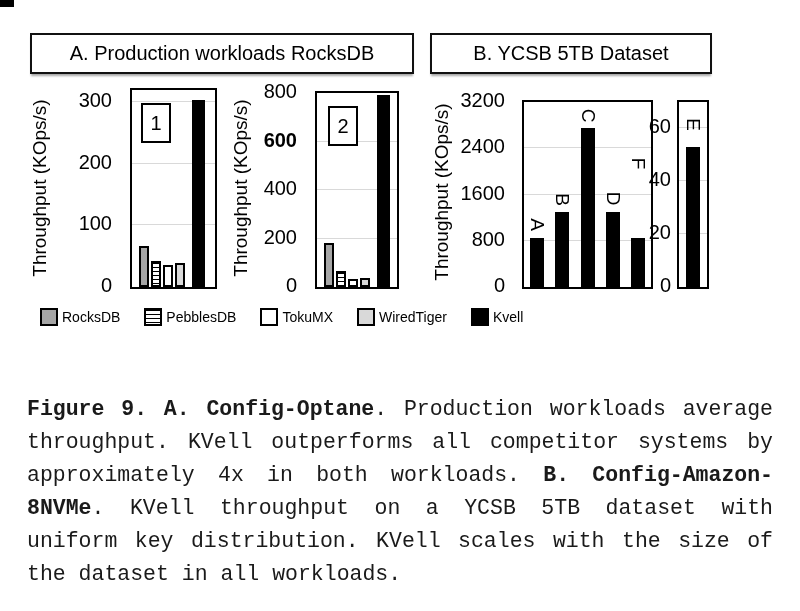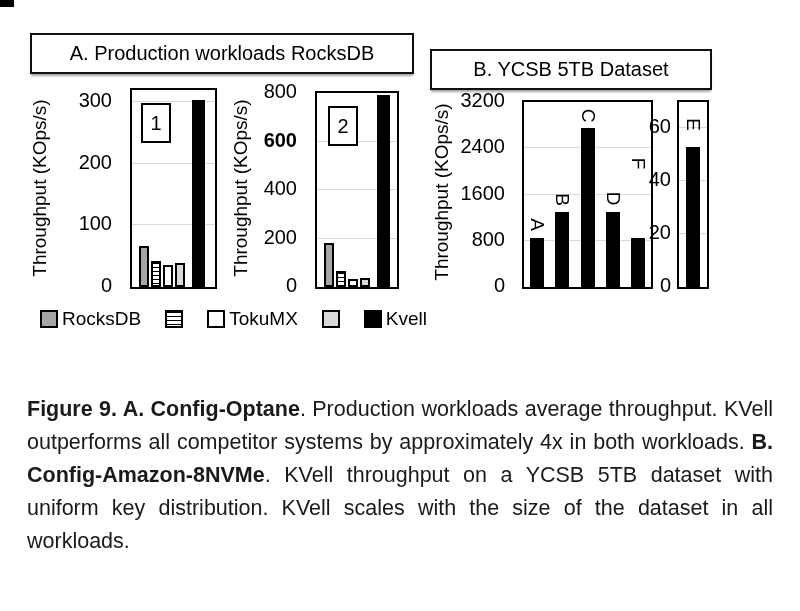--- a/index.html
+++ b/index.html
@@ -5,21 +5,21 @@
   html,body{margin:0;padding:0;background:#fff;}
   #canvas{position:relative;width:800px;height:611px;background:#ffffff;overflow:hidden;
           font-family:"Liberation Sans",sans-serif;color:#000;}
 
   .crop-mark{position:absolute;left:0;top:0;width:14px;height:7px;background:#000;}
 
   .title-box{position:absolute;border:2px solid #111;background:#fff;
              display:flex;align-items:center;justify-content:center;
              font-size:20px;box-shadow:0 3px 2px -1px rgba(0,0,0,0.35);}
   #titleA{left:30px;top:33px;width:380px;height:37px;}
-  #titleB{left:430px;top:49px;width:278px;height:37px;}
+  #titleB{left:430px;top:33px;width:278px;height:37px;}
 
   .vlabel{position:absolute;width:210px;height:22px;text-align:center;
           font-size:19px;transform:rotate(-90deg);white-space:nowrap;}
   #ylabel1{left:-65px;top:177px;}
   #ylabel2{left:136px;top:177px;}
   #ylabelB{left:337px;top:181px;}
 
   .ticks{position:absolute;}
   .tick{position:absolute;right:0;transform:translateY(50%);font-size:20px;line-height:1;}
   #ticks1{left:57px;top:88px;width:55px;height:197px;}
@@ -50,26 +50,26 @@
   .bar.stripes{background:repeating-linear-gradient(to bottom,#000 0px,#000 1.5px,#fff 1.5px,#fff 4px);}
   .bar-letter{position:absolute;left:50%;transform:translateX(-50%) rotate(90deg);
               font-size:19px;line-height:1;}
 
   .badge{position:absolute;border:2px solid #000;background:#fff;z-index:3;
          display:flex;align-items:center;justify-content:center;font-size:20px;}
   #badge1{left:9px;top:13px;width:26px;height:36px;}
   #badge2{left:11px;top:13px;width:26px;height:36px;}
 
   #legend{position:absolute;left:40px;top:308px;display:flex;align-items:center;gap:24px;}
-  .legend-item{display:flex;align-items:center;gap:4px;font-size:19px;}
+  .legend-item{display:flex;align-items:center;gap:4px;font-size:14px;}
   .swatch{width:14px;height:14px;border:2px solid #000;display:inline-block;}
   .swatch.stripes{background:repeating-linear-gradient(to bottom,#000 0px,#000 1.5px,#fff 1.5px,#fff 4px);}
 
   #caption{position:absolute;left:27px;top:371px;width:746px;
-           font-family:Liberation Sans, sans-serif;font-size:21.5px;line-height:33px;
+           font-family:Liberation Mono, monospace;font-size:21.5px;line-height:33px;
            text-align:justify;color:#1a1a1a;}
 </style>
 </head>
 <body>
 
 <div id="canvas">
 
   <div class="crop-mark"></div>
 
   <div id="titleA" class="title-box">
@@ -200,27 +200,29 @@
       </div>
     </div>
 
   <div id="legend">
     <div class="legend-item">
       <span class="swatch" style="background: rgb(166, 166, 166);"></span>
       <span>RocksDB</span>
     </div>
     <div class="legend-item">
       <span class="swatch stripes"></span>
+      <span>PebblesDB</span>
     </div>
     <div class="legend-item">
       <span class="swatch" style="background: rgb(255, 255, 255);"></span>
       <span>TokuMX</span>
     </div>
     <div class="legend-item">
       <span class="swatch" style="background: rgb(217, 217, 217);"></span>
+      <span>WiredTiger</span>
     </div>
     <div class="legend-item">
       <span class="swatch" style="background: rgb(0, 0, 0);"></span>
       <span>Kvell</span>
     </div>
   </div>
 
   <p id="caption"><b>Figure 9. A. Config-Optane</b><span>. Production workloads average throughput. KVell outperforms all competitor systems by approximately 4x in both workloads. </span><b>B. Config-Amazon-8NVMe</b><span>. KVell throughput on a YCSB 5TB dataset with uniform key distribution. KVell scales with the size of the dataset in all workloads.</span></p>
 
 </div>

